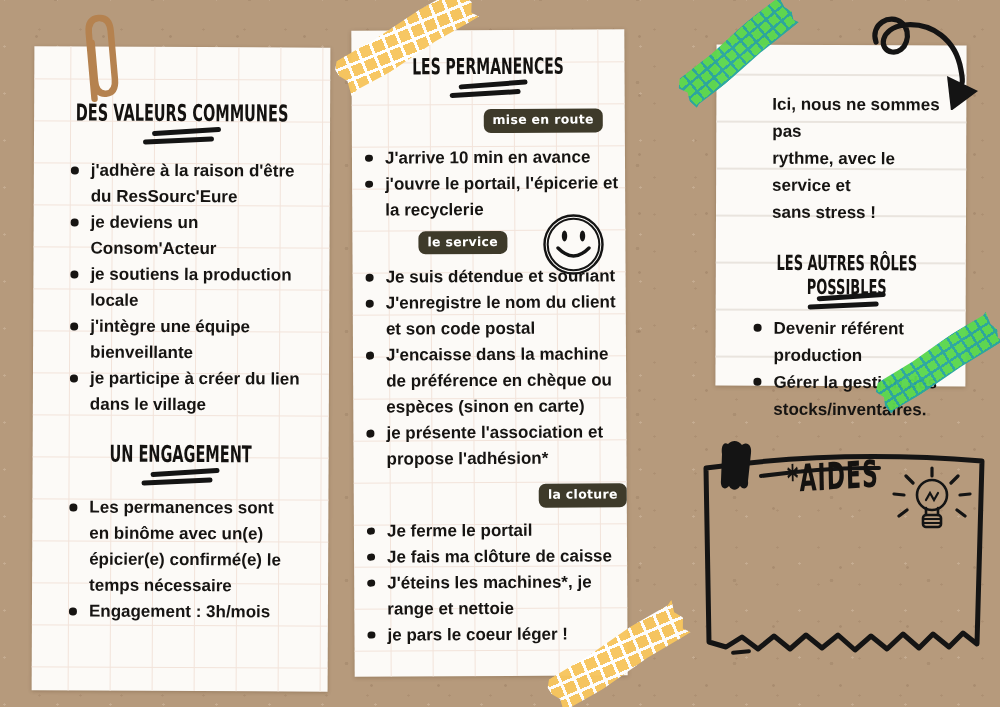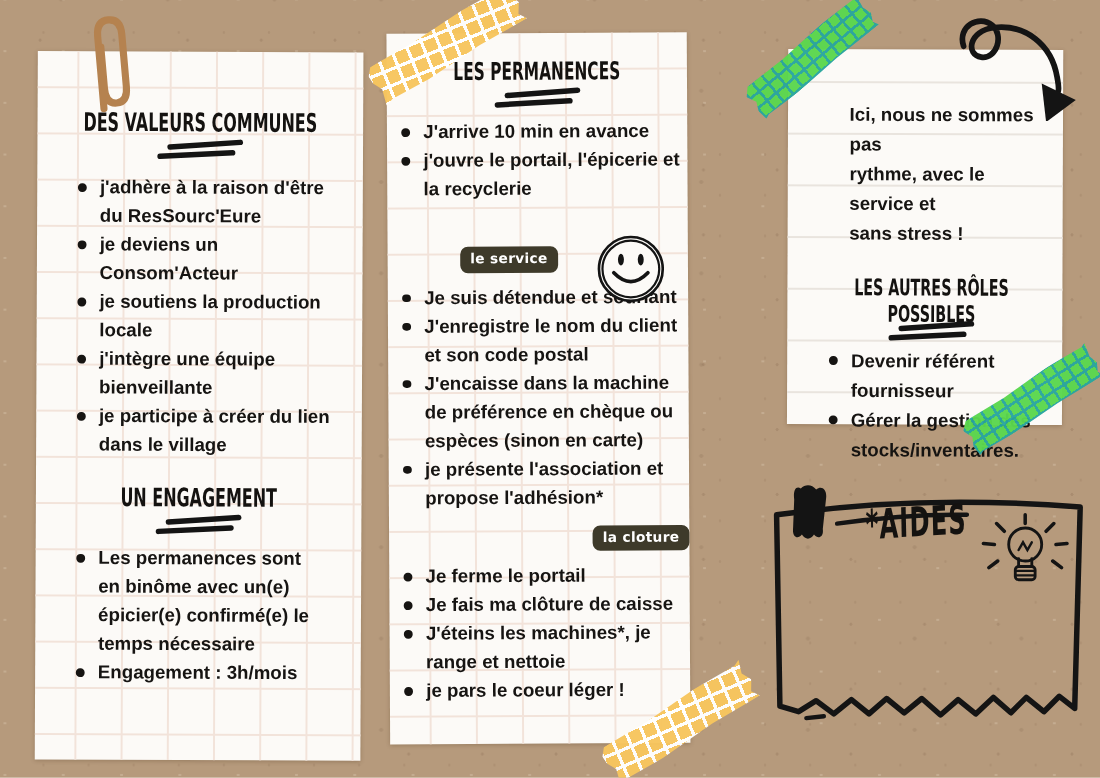--- a/index.html
+++ b/index.html
@@ -44,21 +44,21 @@
   .p-left ul.eng{margin-top:12px;}
   .p-mid ul.blist{margin-left:12px;}
   .p-mid ul.la{margin-top:12px;}
   .p-mid ul.lb{margin-top:10px;}
   .p-mid ul.lc{margin-top:10px;}
   .p-right ul.blist{margin:8px 0 0 17px;font-size:17px;line-height:27px;}
 
   .badge{display:inline-block;background:#3e3a2a;color:#fff;font-family:"DejaVu Sans",sans-serif;
     font-weight:bold;font-size:12.5px;line-height:1;padding:5px 9px 6px;border-radius:7px;letter-spacing:.3px;}
   .row-start{text-align:right;padding-right:22px;margin-top:14px;}
-  .row-service{text-align:left;padding-left:66px;margin-top:39px;}
+  .row-service{text-align:left;padding-left:66px;margin-top:8px;}
   .row-close{text-align:right;padding-right:0;margin-top:12px;}
 
   .intro{font-weight:bold;font-size:17px;line-height:27px;color:#161412;margin-left:36px;}
 
   .doodle{position:absolute;}
   #paperclip{left:60px;top:8px;transform:rotate(-5deg);z-index:6;}
   #smiley{left:540px;top:211px;z-index:4;}
   #arrow{left:866px;top:10px;z-index:6;}
 
   .tape{position:absolute;z-index:6;opacity:.97;}
@@ -120,20 +120,23 @@
       <li>Engagement : 3h/mois</li>
     </ul>
   </section>
 
   <section class="paper grid-paper p-mid">
     <h2 class="head h-perm">LES PERMANENCES</h2>
     <div class="scr">
         <i></i>
         <b></b>
       </div>
+    <div class="row-start">
+      <span class="badge">mise en route</span>
+    </div>
     <ul class="blist la">
       <li>J'arrive 10 min en avance</li>
       <li>j'ouvre le portail, l'épicerie et
 la recyclerie</li>
     </ul>
     <div class="row-service">
       <span class="badge">le service</span>
     </div>
     <ul class="blist lb">
       <li>Je suis détendue et souriant</li>
@@ -163,21 +166,21 @@
       <div>rythme, avec le service et</div>
       <div>sans stress !</div>
     </div>
     <h2 class="head h-roles">LES AUTRES RÔLES POSSIBLES</h2>
     <div class="scr" style="margin-top:4px;">
         <i></i>
         <b></b>
       </div>
     <ul class="blist">
       <li>Devenir référent
-fournisseur</li>
+production</li>
       <li>Gérer la gestion des
 stocks/inventaires.</li>
     </ul>
   </section>
 
   <div class="aides">
     <svg class="aides-svg" width="300" height="250" viewBox="0 0 300 250">
       <path d="M14,204 L11,30 L28,28 Q150,12 287,23 L282,206 L268,195 L254,209 L238,196 L224,210 L208,196 L192,211 L176,198 L160,212 L143,197 L127,210 L111,197 L95,211 L79,198 L63,211 L47,199 L31,209 L14,204 Z" fill="none" stroke="#141414" stroke-width="5" stroke-linejoin="round" stroke-linecap="round"></path>
       <path d="M66,38 Q130,29 184,30" fill="none" stroke="#141414" stroke-width="4" stroke-linecap="round"></path>
       <path d="M33,6 C28,3 26,9 27,16 L26,42 C25,50 30,53 34,48 C37,53 42,53 45,48 C49,53 54,50 53,43 L56,15 C57,7 52,3 47,7 C43,2 37,2 33,6 Z" fill="#141414"></path>

